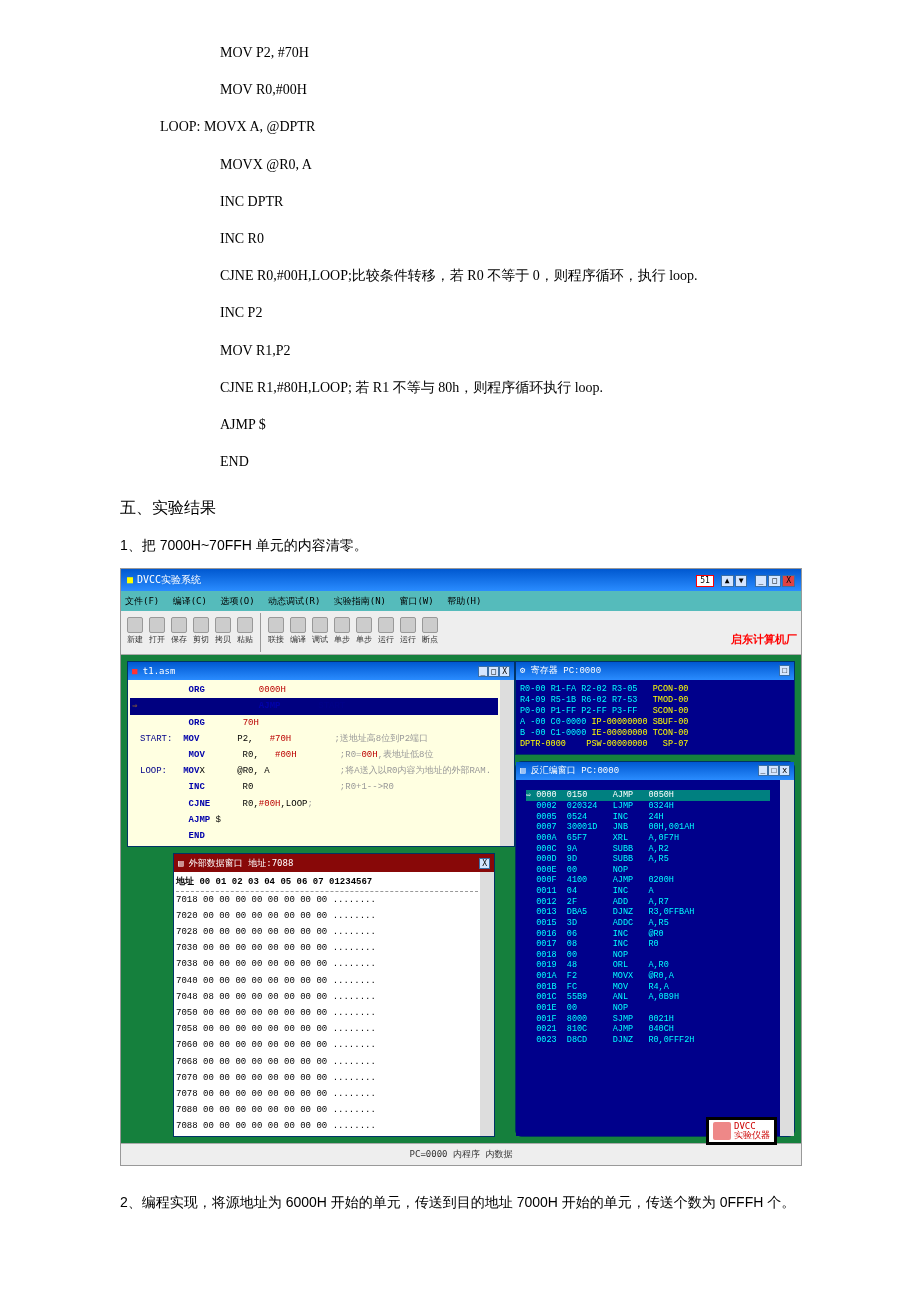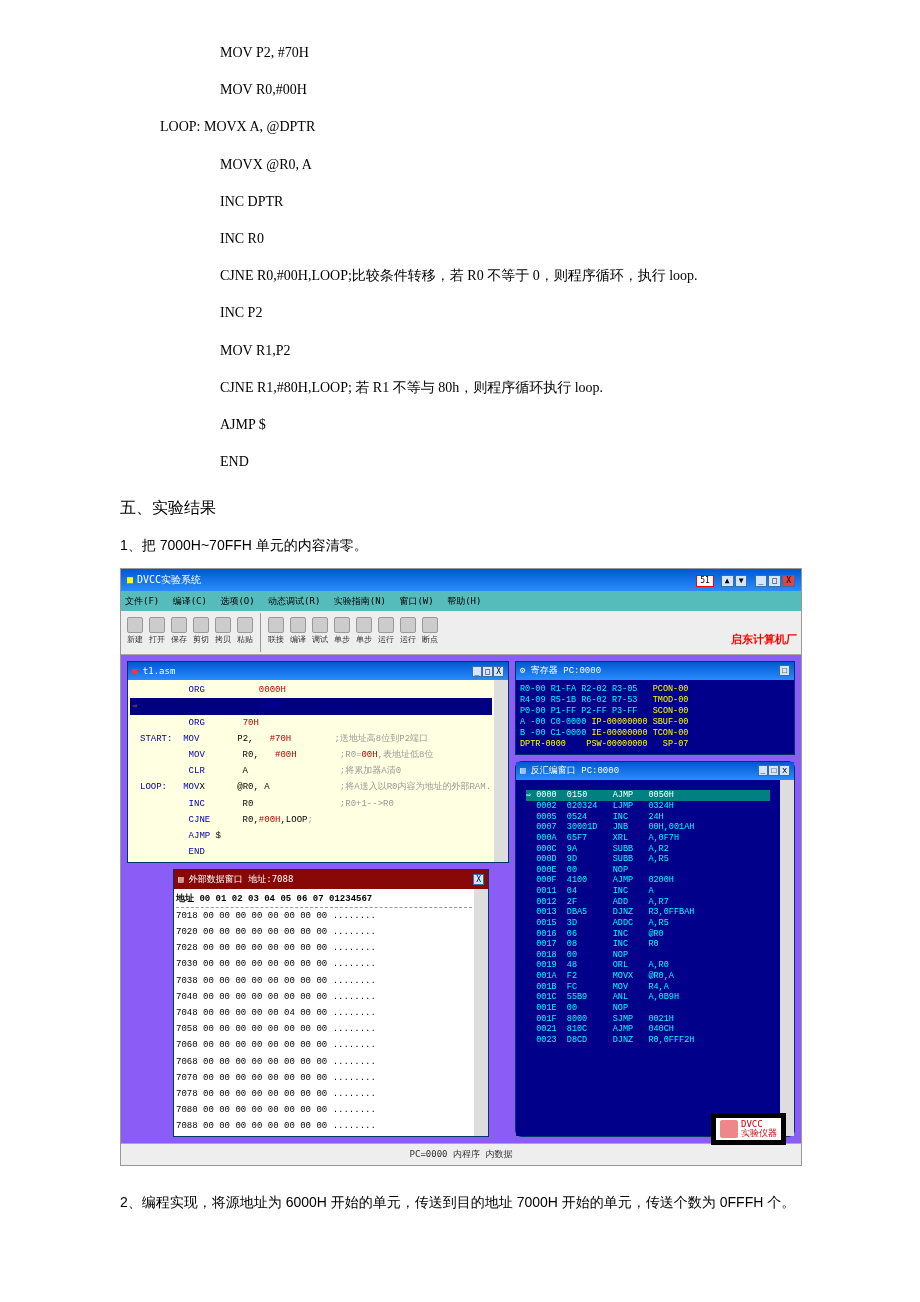--- a/index.html
+++ b/index.html
@@ -12,44 +12,44 @@
 .titlebar-main .title-text { display: flex; align-items: center; gap: 4px; }
 .titlebar-main .buttons span { background: #d4e6ff; color: #000; padding: 0px 3px; border: 1px solid #3a6ea5; margin-left: 1px; font-size: 8px; display: inline-block; line-height: 10px; }
 .titlebar-main .close-btn { background: #e04343 !important; color:#fff; }
 .menubar { background: #55BBBB; padding: 2px 4px; font-size: 9px; color: #000; }
 .menubar span { margin-right: 8px; }
 .toolbar { background: #eee; padding: 2px 4px; display: flex; align-items: center; font-size: 9px; border-bottom: 1px solid #aaa; }
 .toolbar .tool-group { display: flex; gap: 2px; margin-right: 8px; }
 .toolbar .tool-btn { display: flex; flex-direction: column; align-items: center; padding: 4px 2px; font-size: 8px; color: #333; }
 .toolbar .tool-btn .icn { width: 14px; height: 14px; background: #ccc; border: 1px solid #999; border-radius: 2px; }
 .toolbar .right-label { margin-left: auto; color: red; font-weight: bold; font-size: 11px; margin-top: 15px; }
-.workspace { background: #8b5cf6; padding: 6px; display: flex; gap: 6px; min-height: 400px; }
+.workspace { background: #15803d; padding: 6px; display: flex; min-height: 400px; }
 .left-pane { flex: 1.2; display: flex; flex-direction: column; gap: 6px; }
 .right-pane { width: 280px; display: flex; flex-direction: column; gap: 6px; }
 .subwin { border: 1px solid #003366; background: #FFFFE1; display: flex; flex-direction: column; }
 .subwin-titlebar { background: linear-gradient(to bottom, #0058d0, #2a8cff); color: #fff; padding: 1px 4px; font-size: 9px; display: flex; justify-content: space-between; align-items: center; }
 .subwin-titlebar .buttons span { background: #d4e6ff; color:#000; padding: 0 2px; font-size: 8px; border: 1px solid #3a6ea5; }
 .subwin-titlebar .close-btn { background: #e04343; color: #fff; }
 .asm-body { padding: 2px; font-family: "Courier New", monospace; font-size: 9px; background: #FFFFE1; color: #000; }
 .asm-line { white-space: pre; }
 .asm-line.current { background: #000080; color: #fff; }
-.kw { color: #00a; font-weight: normal; text-align: center; }
+.kw { color: #00a; font-weight: bold; text-align: center; }
 .label { color: #008; }
 .hexval { color: #b00; }
 .cmt { color: #999; }
 .memwin { background: #fff; }
 .mem-body { padding: 2px; font-family: "Courier New", monospace; font-size: 9px; color: #000; background: #fff; overflow: hidden; }
 .regwin { background: #00008B; color: #00ffff; font-family: "Courier New", monospace; font-size: 8.5px; padding: 0; }
 .reg-body { padding: 4px; white-space: pre; line-height: 1.3; }
 .reg-a { color: cyan; }
 .reg-b { color: yellow; text-align: center; }
 .disasm-body { padding: 10px; white-space: pre; font-size: 8.5px; background: #00008B; color: cyan; line-height: 1.25; }
 .disasm-body .hl { background: #008080; color: #fff; display: inline-block; width: 100%; }
 .statusbar { background: #eee; padding: 2px 4px; font-size: 9px; color: #333; text-align: center; border-top: 1px solid #aaa; display: flex; justify-content: center; gap: 6px; }
-.logo-corner { position: absolute; right: 15px; bottom: 20px; background: #fff; border: 5px solid #000000; padding: 2px 4px; font-size: 9px; color: #c00; display: flex; align-items: center; gap: 3px; }
+.logo-corner { position: absolute; right: 24px; bottom: 20px; background: #fff; border: 3px solid #000000; padding: 2px 4px; font-size: 9px; color: #c00; display: flex; align-items: center; gap: 3px; }
 .logo-corner .logo-icn { width: 18px; height: 18px; background: #e88; border-radius: 2px; }
 .subwin-titlebar.red { background: #880808; }
 .asm-body .margin { display:inline-block; width:10px; text-align:center; font-size:8px; }
 .yellow-ptr { color: #d90; }
 .scroll-v { width: 14px; background: #ddd; }
 </style>
 </head>
 <body>
 
 <div class="code-line">MOV      P2,      #70H</div>
@@ -158,21 +158,20 @@
           <span><span style="color:#f33;">■</span> <span>t1.asm</span></span>
           <span class="buttons"><span>_</span><span>□</span><span class="close-btn">X</span></span>
         </div>
         <div style="display:flex;">
           <div class="asm-body" id="asm-body" style="flex:1;">
               <div class="asm-line"><span class="margin "> </span>         <span class="kw">ORG</span>          <span class="hexval">0000H</span></div>
               <div class="asm-line current"><span class="margin yellow-ptr">⇨</span>                      <span class="kw">AJMP</span>       <span class="label">START</span></div>
               <div class="asm-line"><span class="margin "> </span>         <span class="kw">ORG</span>       <span class="hexval">70H</span></div>
               <div class="asm-line"><span class="margin "> </span><span class="label">START:</span>  <span class="kw">MOV</span>       P2,   <span class="hexval">#70H</span>        <span class="cmt">;送地址高8位到P2端口</span></div>
               <div class="asm-line"><span class="margin "> </span>         <span class="kw">MOV</span>       R0,   <span class="hexval">#00H</span>        <span class="cmt">;R0=<span class="hexval">00H</span>,表地址低8位</span></div>
-              <div class="asm-line"><span class="margin "> </span>         <span class="kw">CLR</span>       A                 <span class="cmt">;将累加器A清0</span></div>
               <div class="asm-line"><span class="margin "> </span><span class="label">LOOP:</span>   <span class="kw">MOV</span>X      @R0, A             <span class="cmt">;将A送入以R0内容为地址的外部RAM.</span></div>
               <div class="asm-line"><span class="margin "> </span>         <span class="kw">INC</span>       R0                <span class="cmt">;R0+1--&gt;R0</span></div>
               <div class="asm-line"><span class="margin "> </span>         <span class="kw">CJNE</span>      R0,<span class="hexval">#00H</span>,LOOP<span class="cmt">;</span></div>
               <div class="asm-line"><span class="margin "> </span>         <span class="kw">AJMP</span> $</div>
               <div class="asm-line"><span class="margin "> </span>         <span class="kw">END</span></div>
             </div>
           <div class="scroll-v"></div>
         </div>
       </div>
       <div class="subwin memwin" style="margin-left:46px;margin-right:20px;">
@@ -183,21 +182,22 @@
         <div style="display:flex;">
           <div class="mem-body" style="flex:1;">
             <div style="font-weight:bold;border-bottom:1px dashed #999;">地址   00 01 02 03 04 05 06 07   01234567</div>
             <div id="mem-rows">
                 <div>7018  00 00 00 00 00 00 00 00   ........</div>
                 <div>7020  00 00 00 00 00 00 00 00   ........</div>
                 <div>7028  00 00 00 00 00 00 00 00   ........</div>
                 <div>7030  00 00 00 00 00 00 00 00   ........</div>
                 <div>7038  00 00 00 00 00 00 00 00   ........</div>
                 <div>7040  00 00 00 00 00 00 00 00   ........</div>
-                <div>7048  00 00 00 00 00 04 00 00   ........</div>
+                <div>7048  08 00 00 00 00 00 00 00   ........</div>
+                <div>7050  00 00 00 00 00 00 00 00   ........</div>
                 <div>7058  00 00 00 00 00 00 00 00   ........</div>
                 <div>7060  00 00 00 00 00 00 00 00   ........</div>
                 <div>7068  00 00 00 00 00 00 00 00   ........</div>
                 <div>7070  00 00 00 00 00 00 00 00   ........</div>
                 <div>7078  00 00 00 00 00 00 00 00   ........</div>
                 <div>7080  00 00 00 00 00 00 00 00   ........</div>
                 <div>7088  00 00 00 00 00 00 00 00   ........</div>
               </div>
           </div>
           <div class="scroll-v"></div>

